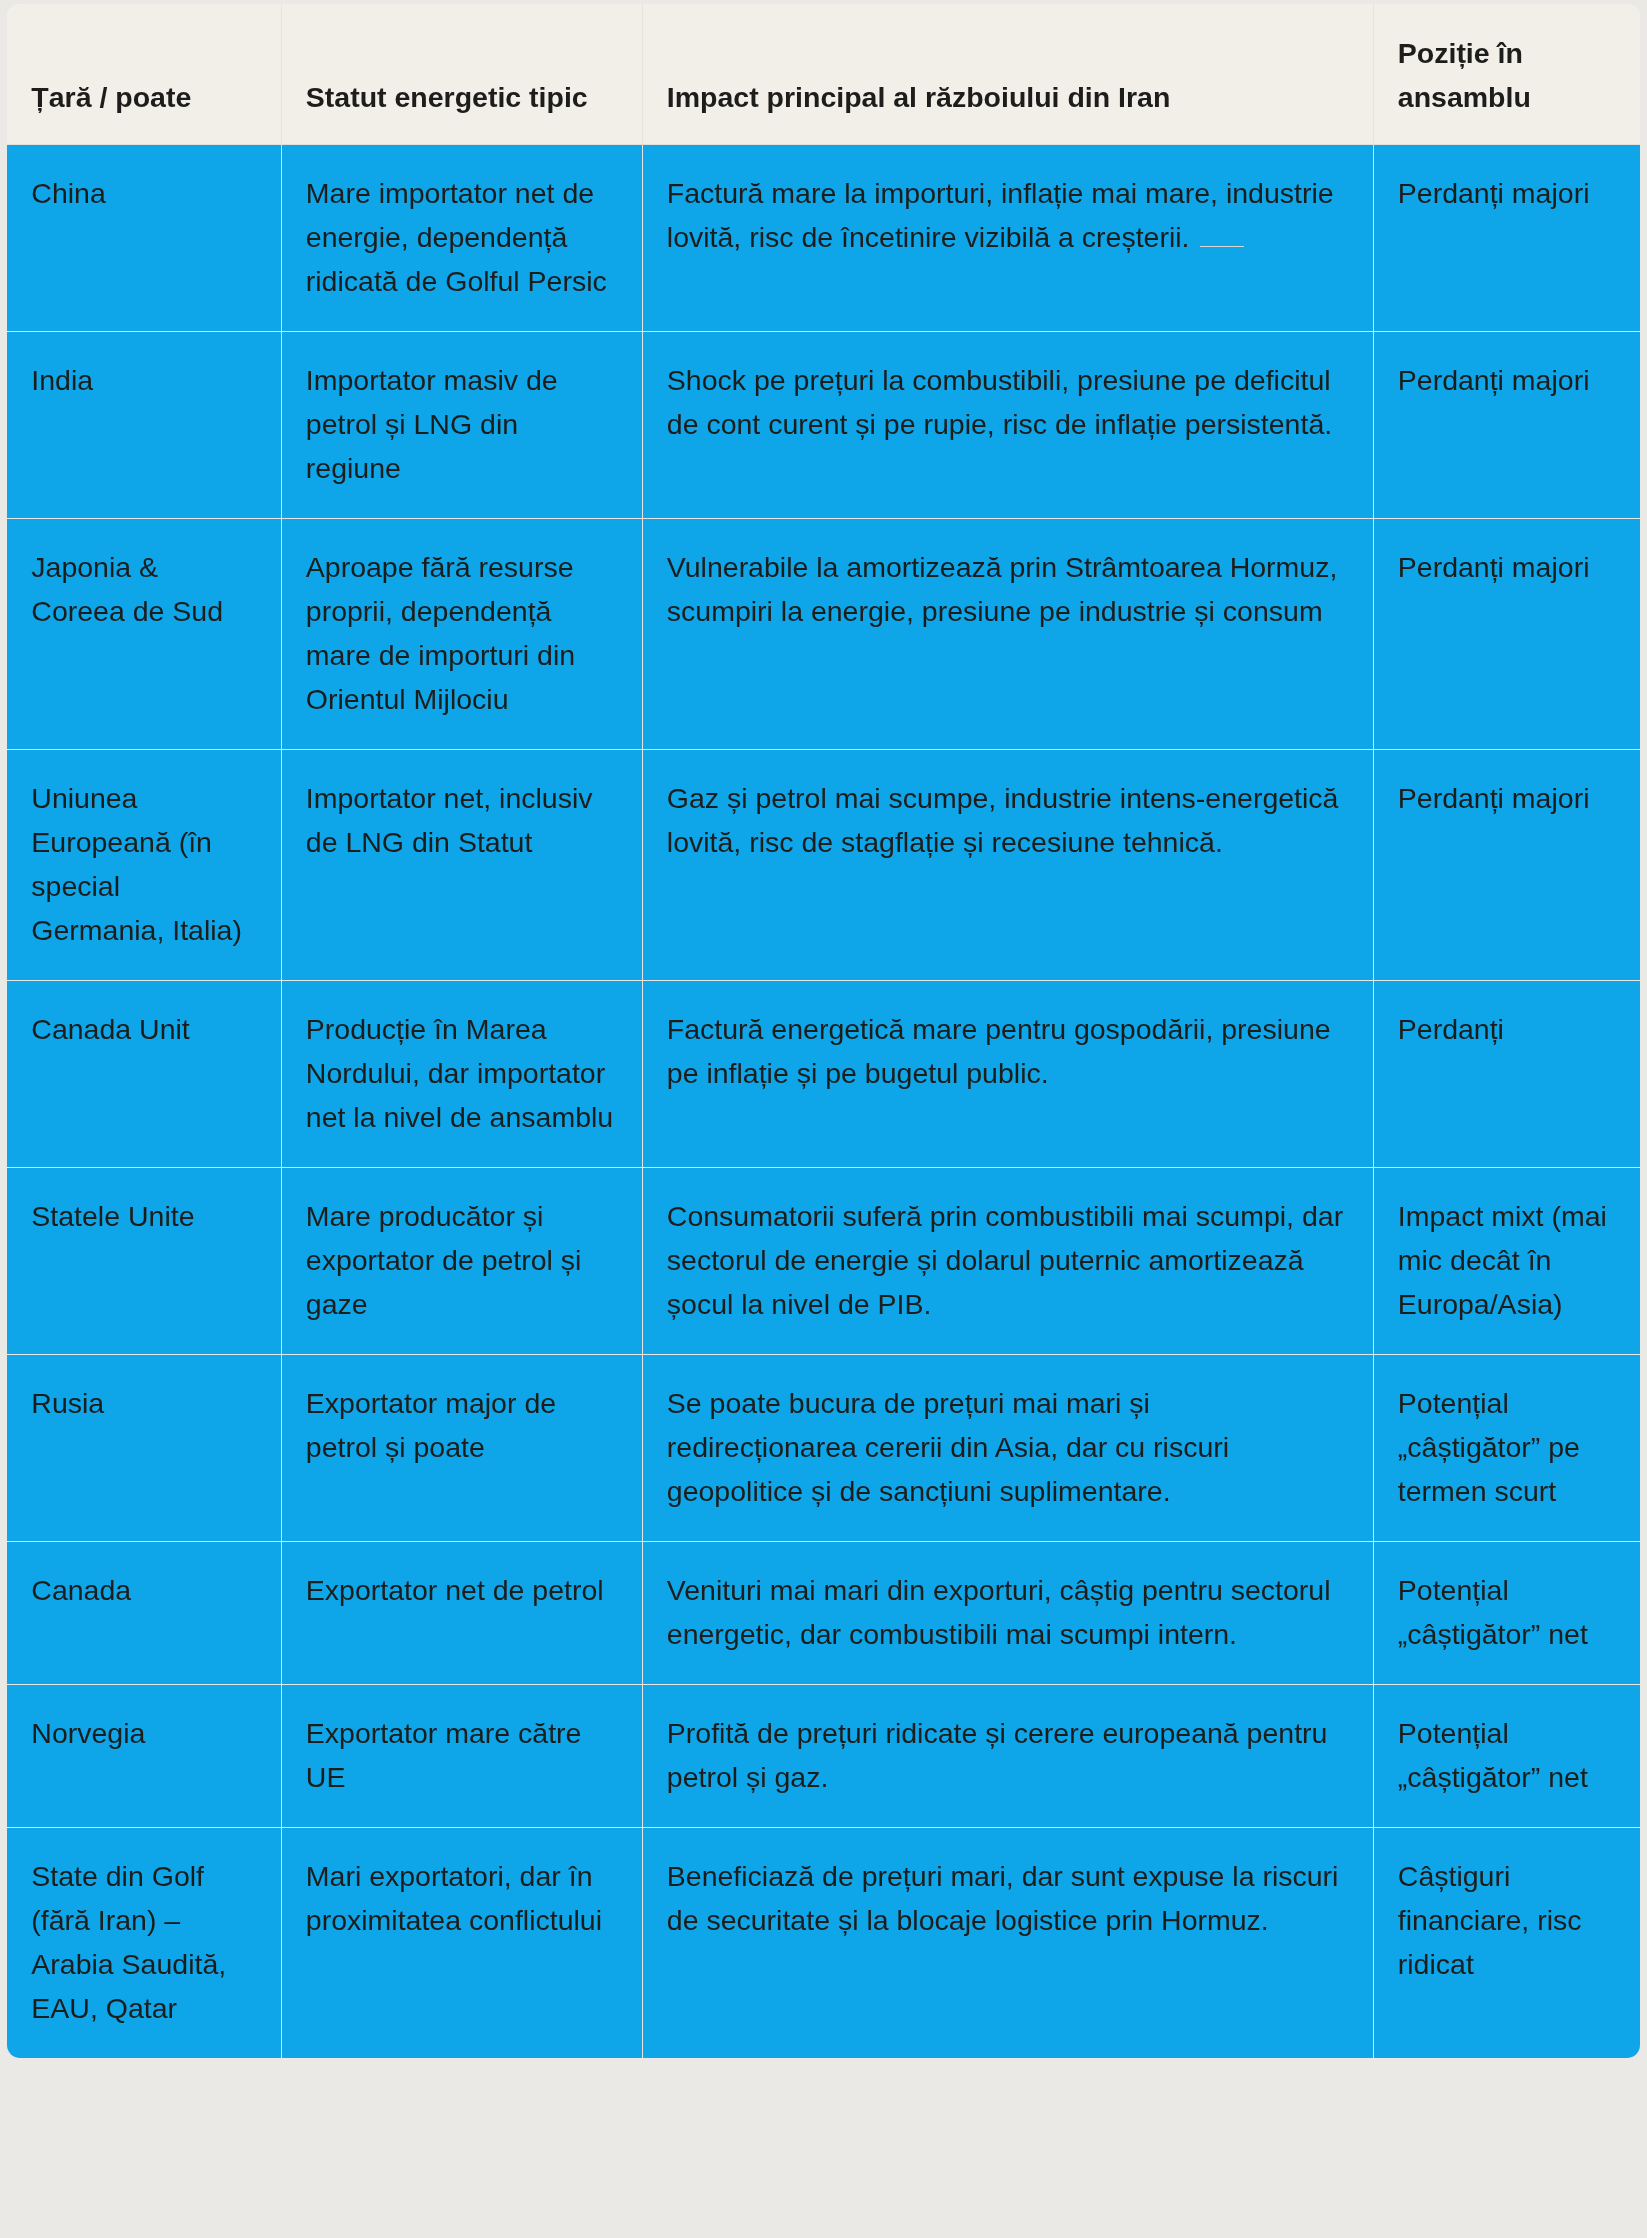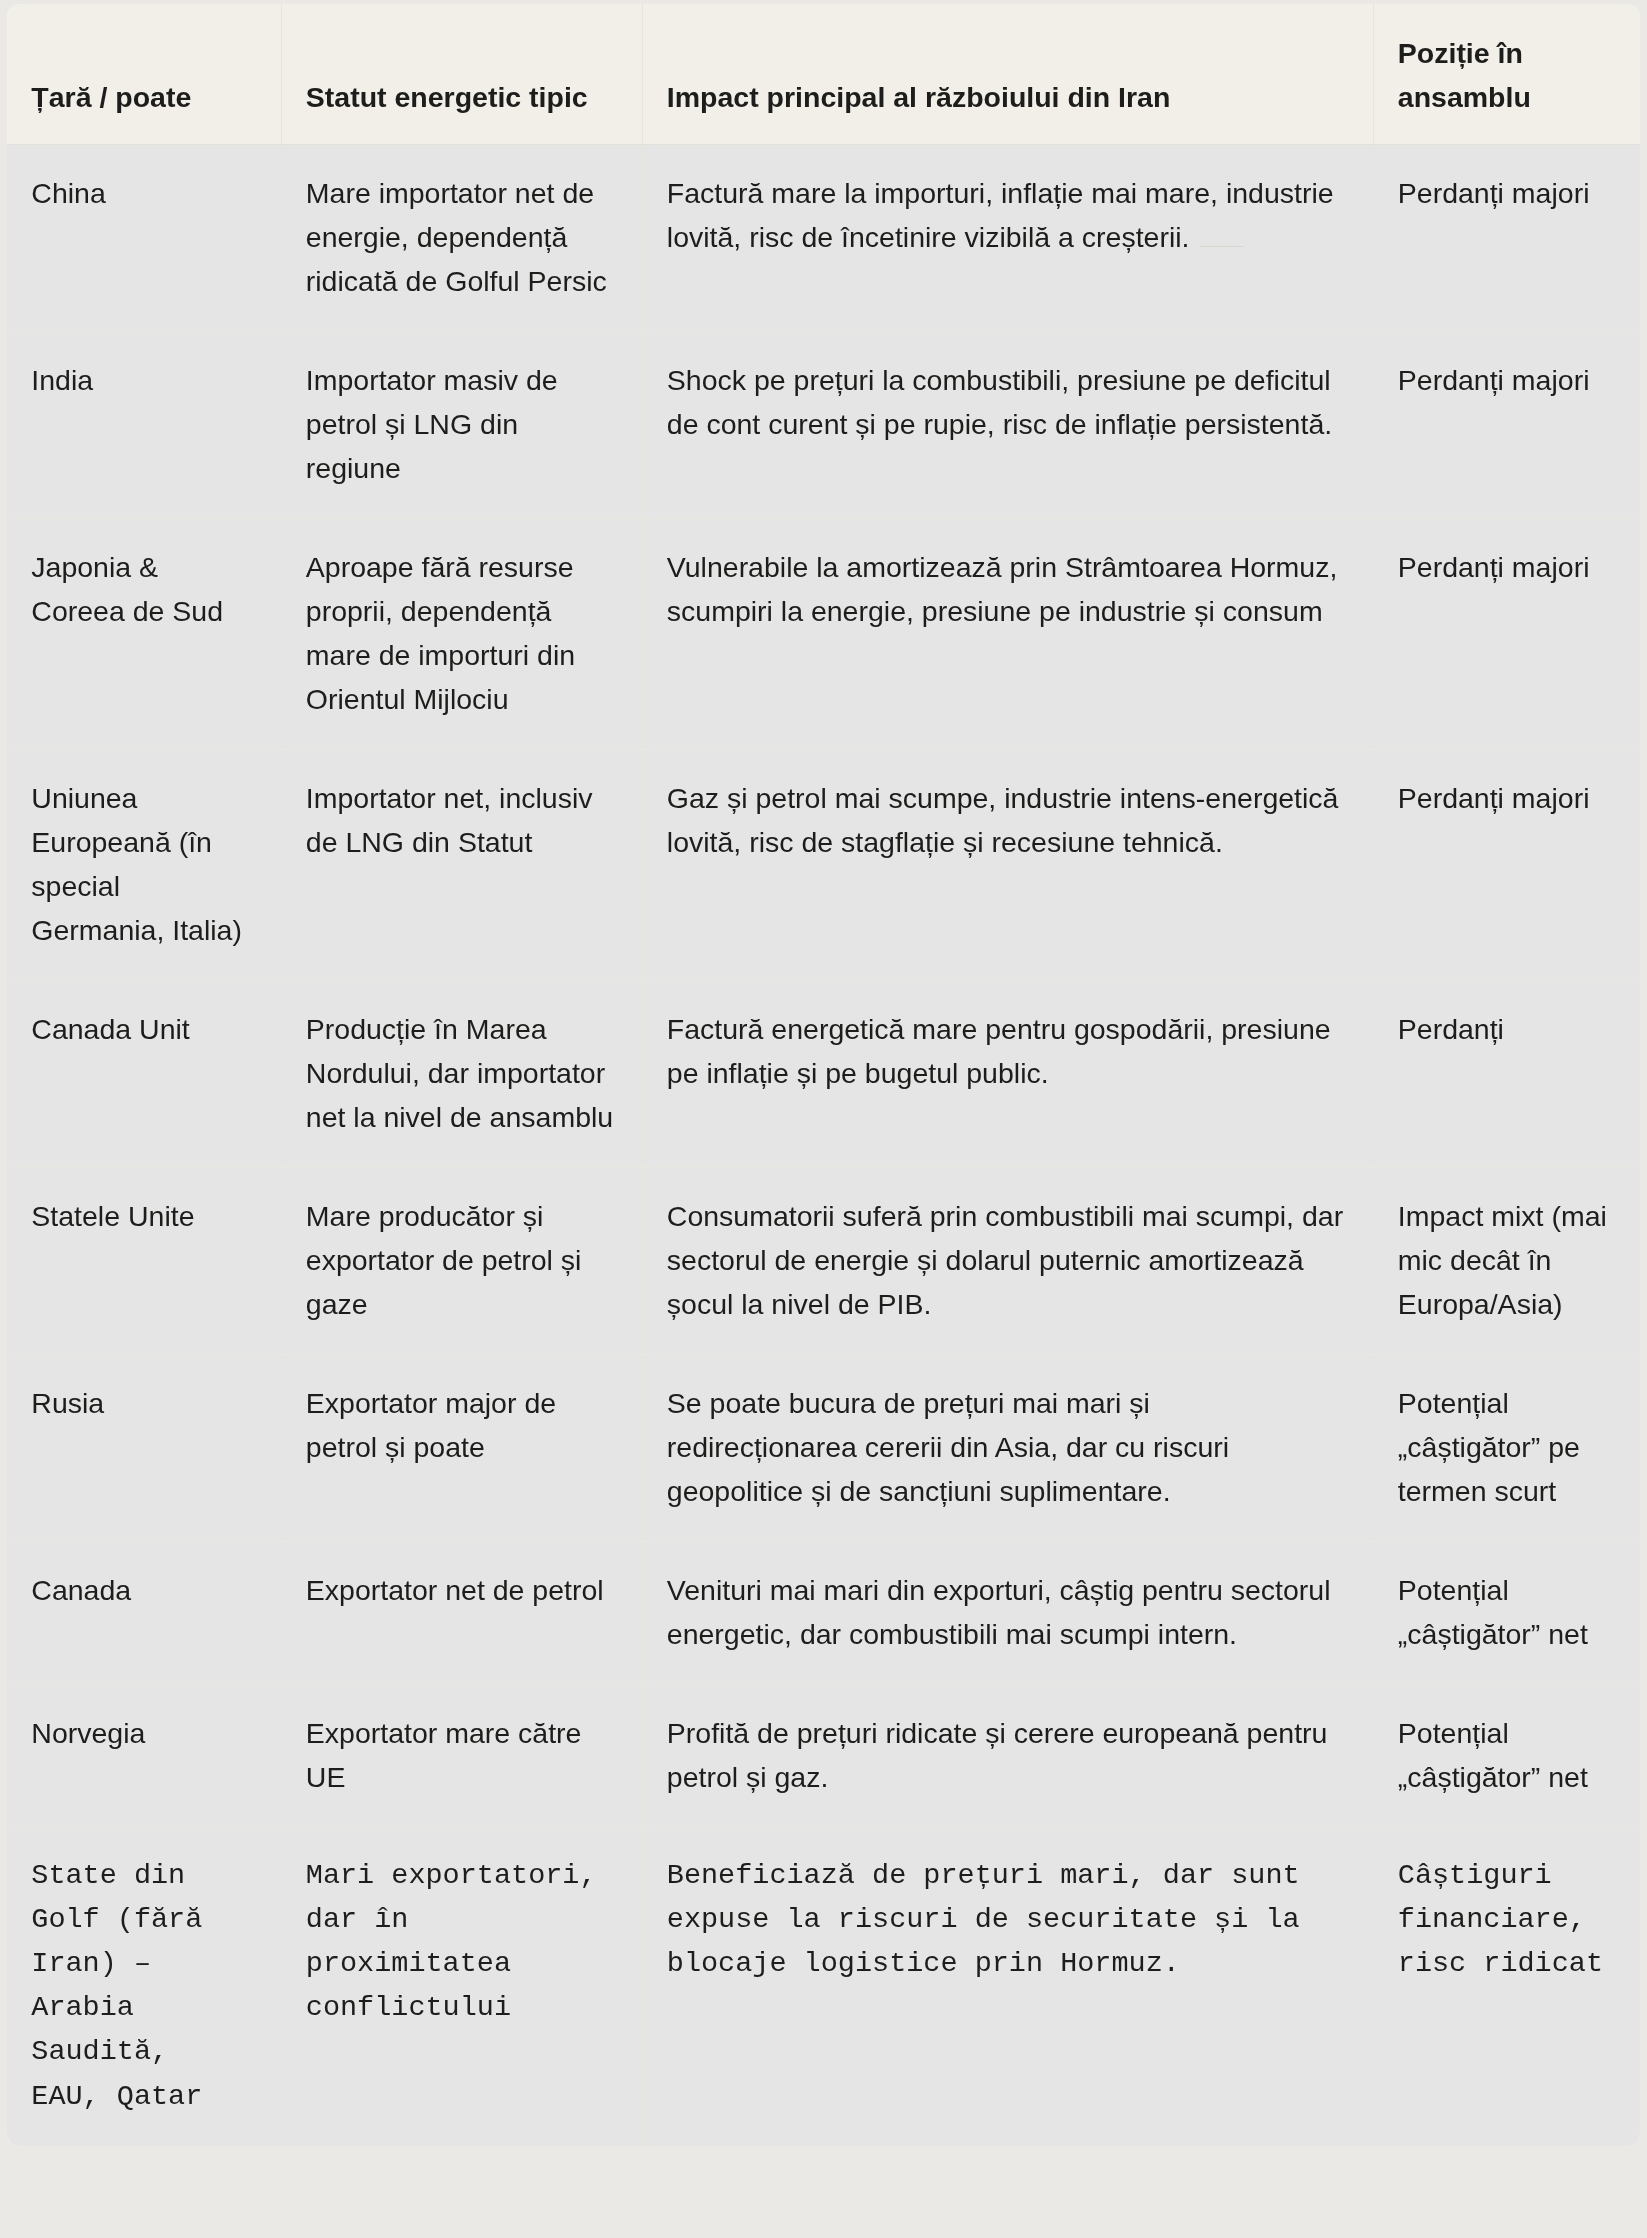--- a/index.html
+++ b/index.html
@@ -38,28 +38,27 @@
     vertical-align: bottom;
     font-weight: 700;
     padding: 27.5px 24px 24px 24px;
     border-bottom: 0.9px solid #e2dfd9;
   }
   table.energy-table th + th,
   table.energy-table td + td {
     border-left: 0.9px solid #e7e4de;
   }
   table.energy-table tbody td {
-    background: #e5e5e5;
+    background: #0ea5e9;
     vertical-align: top;
     padding: 26px 27.5px 27.5px 24px;
     border-bottom: 0.9px solid #eae7e1;
   }
   table.energy-table tbody tr:last-child td {
     border-bottom: none;
-    font-family: Liberation Mono, monospace;
   }
   .citation-underline {
     display: inline-block;
     width: 44px;
     height: 0.95em;
     border-bottom: 1.8px solid #d9d6d0;
     margin-left: 11px;
     vertical-align: baseline;
   }
 </style>

